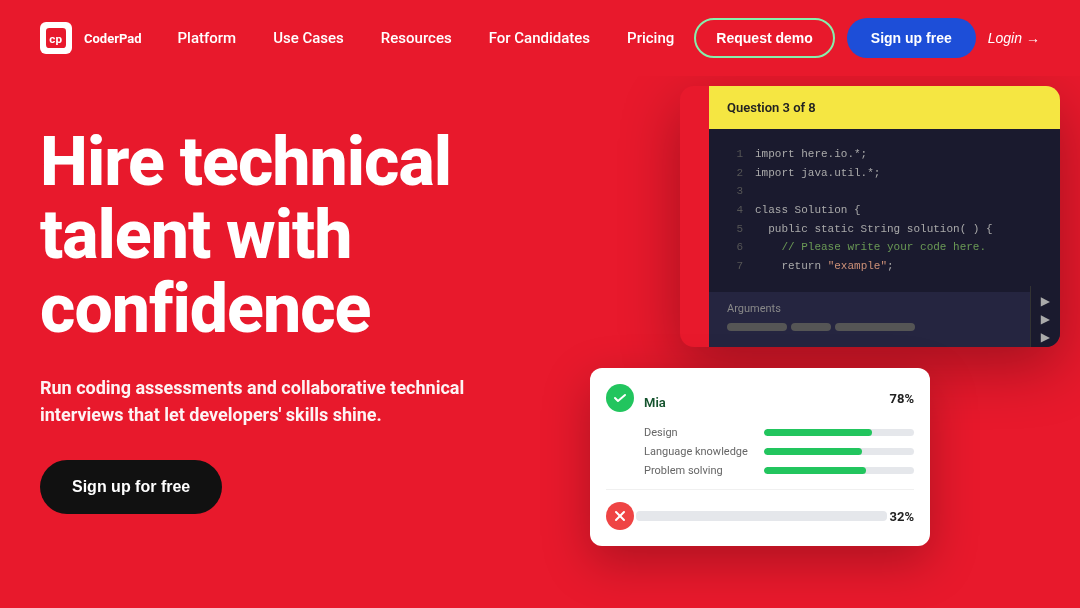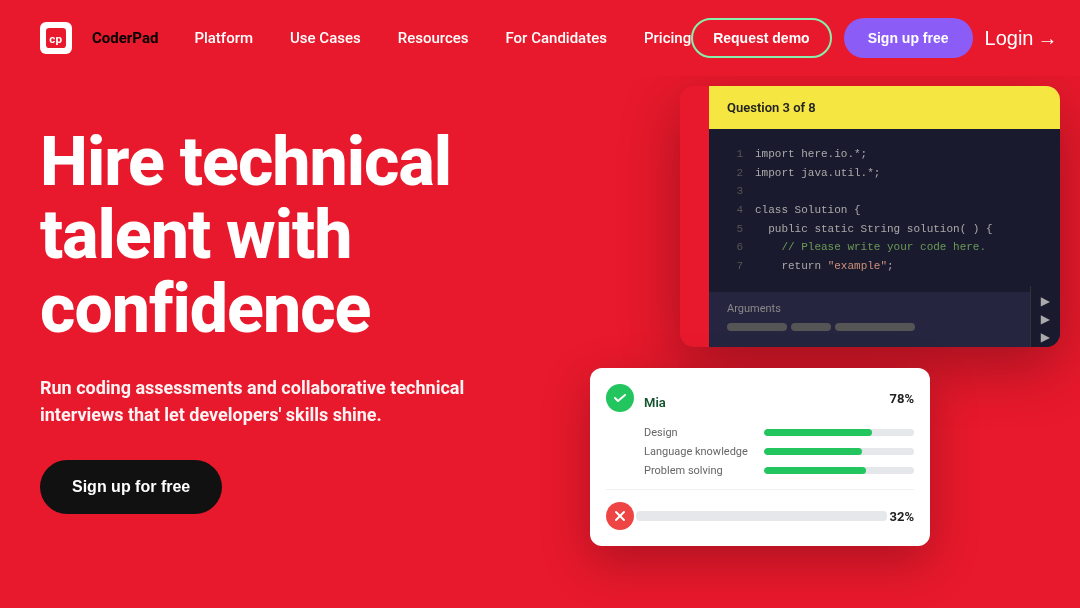--- a/index.html
+++ b/index.html
@@ -20,21 +20,21 @@
       padding: 0 40px;
       height: 76px;
       background: #e8192c;
       position: relative;
       z-index: 10;
     }
 
     .logo-area {
       display: flex;
       align-items: center;
-      gap: 20px;
+      gap: 12px;
       margin-right: 36px;
       flex-shrink: 0;
     }
 
     .logo-icon {
       width: 32px;
       height: 32px;
       background: #fff;
       border-radius: 6px;
       display: flex;
@@ -42,22 +42,22 @@
       justify-content: center;
       flex-shrink: 0;
     }
 
     .logo-icon svg {
       width: 20px;
       height: 20px;
     }
 
     .logo-text {
-      color: #000000;
-      font-size: 15px;
+      color: #ffffff;
+      font-size: 13px;
       font-weight: 700;
       white-space: nowrap;
     }
 
     .nav-links {
       display: flex;
       align-items: center;
       gap: 37px;
       flex: 1;
     }
@@ -84,42 +84,43 @@
       color: #fff;
       padding: 10px 20px;
       border-radius: 50px;
       font-size: 14px;
       font-weight: 600;
       cursor: pointer;
       white-space: nowrap;
     }
 
     .btn-signup {
-      background: #8b5cf6;
+      background: #1d4ed8;
       color: #fff;
       border: none;
       padding: 12px 24px;
       border-radius: 50px;
       font-size: 14px;
       font-weight: 600;
       cursor: pointer;
       white-space: nowrap;
     }
 
     .btn-login {
       color: #fff;
-      font-size: 20px;
+      font-size: 14px;
       font-weight: 500;
       cursor: pointer;
       background: none;
       border: none;
       display: flex;
       align-items: center;
       gap: 4px;
       white-space: nowrap;
+      font-style: italic;
     }
 
     
     .hero {
       display: flex;
       align-items: flex-start;
       padding: 40px 40px 0 40px;
       position: relative;
       height: calc(608px - 76px);
     }

